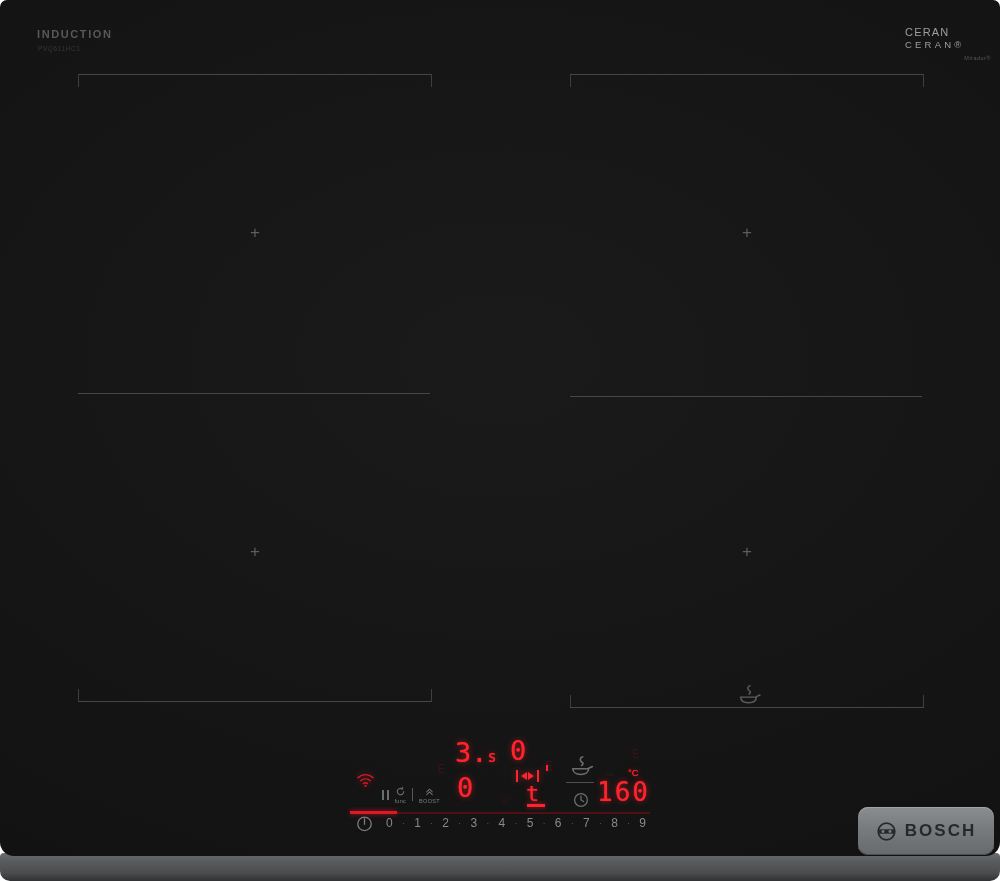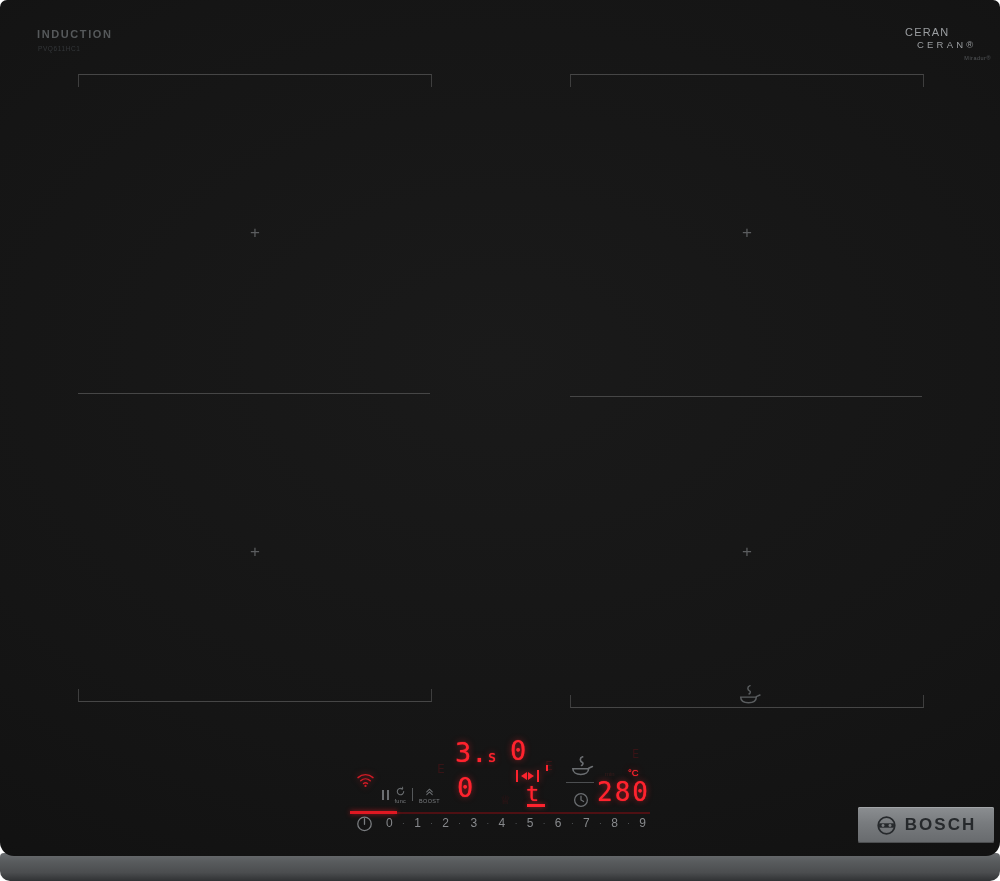--- a/index.html
+++ b/index.html
@@ -12,21 +12,21 @@
   .trim{position:absolute;left:0;bottom:0;width:1000px;height:28px;
     background:linear-gradient(180deg,#6a6d70 0%,#595c5e 30%,#4b4d4f 70%,#303234 100%);
     border-radius:4px 4px 10px 10px;z-index:0;}
   .glass{z-index:1;}
   
   .induction{position:absolute;left:37px;top:28px;font-size:11px;letter-spacing:1.6px;color:#56595b;font-weight:700;}
   .model{position:absolute;left:38px;top:45px;font-size:6.5px;letter-spacing:.6px;color:#34373a;}
   
   .schott{position:absolute;left:905px;top:26px;width:86px;color:#9b9ea1;}
   .schott .l1{font-size:11px;letter-spacing:1.2px;font-weight:500;}
-  .schott .l2{font-size:9.5px;letter-spacing:3.2px;margin-top:1px;margin-left:12px;}
+  .schott .l2{font-size:9.5px;letter-spacing:3.2px;margin-top:1px;}
   .schott .sub{font-size:5.5px;color:#55585b;text-align:right;margin-top:5px;letter-spacing:.5px;}
   
   .brk{position:absolute;height:12px;width:352px;}
   .brk.top{border-top:1px solid #464646;border-left:1px solid #3e3e3e;border-right:1px solid #3e3e3e;}
   .brk.bot{border-bottom:1px solid #464646;border-left:1px solid #3e3e3e;border-right:1px solid #3e3e3e;}
   .line{position:absolute;width:352px;border-top:1px solid #464646;}
   .plus{position:absolute;transform:translate(-50%,-50%);color:#5c5e60;font-size:17px;font-weight:300;}
   .zone-pan{position:absolute;left:736px;top:682px;}
   
   .led{font-family:"DejaVu Sans Mono",monospace;color:#ff232e;
@@ -68,23 +68,23 @@
   .panel-divider{position:absolute;left:566px;top:782px;width:28px;height:1px;background:#4c4e50;}
   .clock-key{position:absolute;left:572px;top:791px;}
   
   .slider-track{position:absolute;left:350px;top:812px;width:300px;height:1.5px;background:#4e1013;}
   .slider-fill{position:absolute;left:350px;top:811px;width:47px;height:3px;background:#e01822;box-shadow:0 0 5px rgba(230,25,35,.7);}
   .power-key{position:absolute;left:355px;top:814px;}
   .digits{position:absolute;left:386px;top:816px;width:260px;display:flex;justify-content:space-between;align-items:center;
     font-size:12px;color:#87898c;}
   .digits .sep{font-size:8px;color:#5d6063;}
   
-  .bosch{position:absolute;left:858px;top:807px;width:136px;height:36px;
+  .bosch{position:absolute;left:858px;top:807px;width:136px;height:48px;
     background:linear-gradient(180deg,#8b8e91 0%,#787b7e 45%,#676a6d 100%);
-    border-radius:2px;display:flex;align-items:center;justify-content:center;gap:8px;
+    border-radius:10px;display:flex;align-items:center;justify-content:center;gap:8px;
     box-shadow:inset 0 1px 0 #a2a5a8, inset 0 -1px 0 #4c4e50;}
   .bosch .word{font-size:17px;font-weight:bold;letter-spacing:2px;color:#26292c;}
 </style>
 </head>
 <body>
 
 <div class="stage">
   <div class="trim"></div>
   <div class="glass">
 
@@ -178,21 +178,21 @@
     <div class="panel-divider"></div>
     <div class="clock-key">
       <svg width="18" height="18" viewBox="0 0 24 24" fill="none" stroke="#6b6e71" stroke-width="1.7" stroke-linecap="round">
         <circle cx="12" cy="12" r="8.5"></circle>
         <path d="M12 7 V12 L15.5 14"></path>
       </svg>
     </div>
 
     <div class="min-label">min</div>
     <div class="temp-unit led">°C</div>
-    <div class="disp-temp led">280</div>
+    <div class="disp-temp led">160</div>
 
     <div class="slider-track"></div>
     <div class="slider-fill"></div>
     <div class="power-key">
       <svg width="19" height="19" viewBox="0 0 24 24" fill="none" stroke="#7b7e81" stroke-width="1.6" stroke-linecap="round">
         <circle cx="12" cy="12.5" r="8.5"></circle>
         <path d="M12 6 V13"></path>
       </svg>
     </div>
     <div class="digits">

